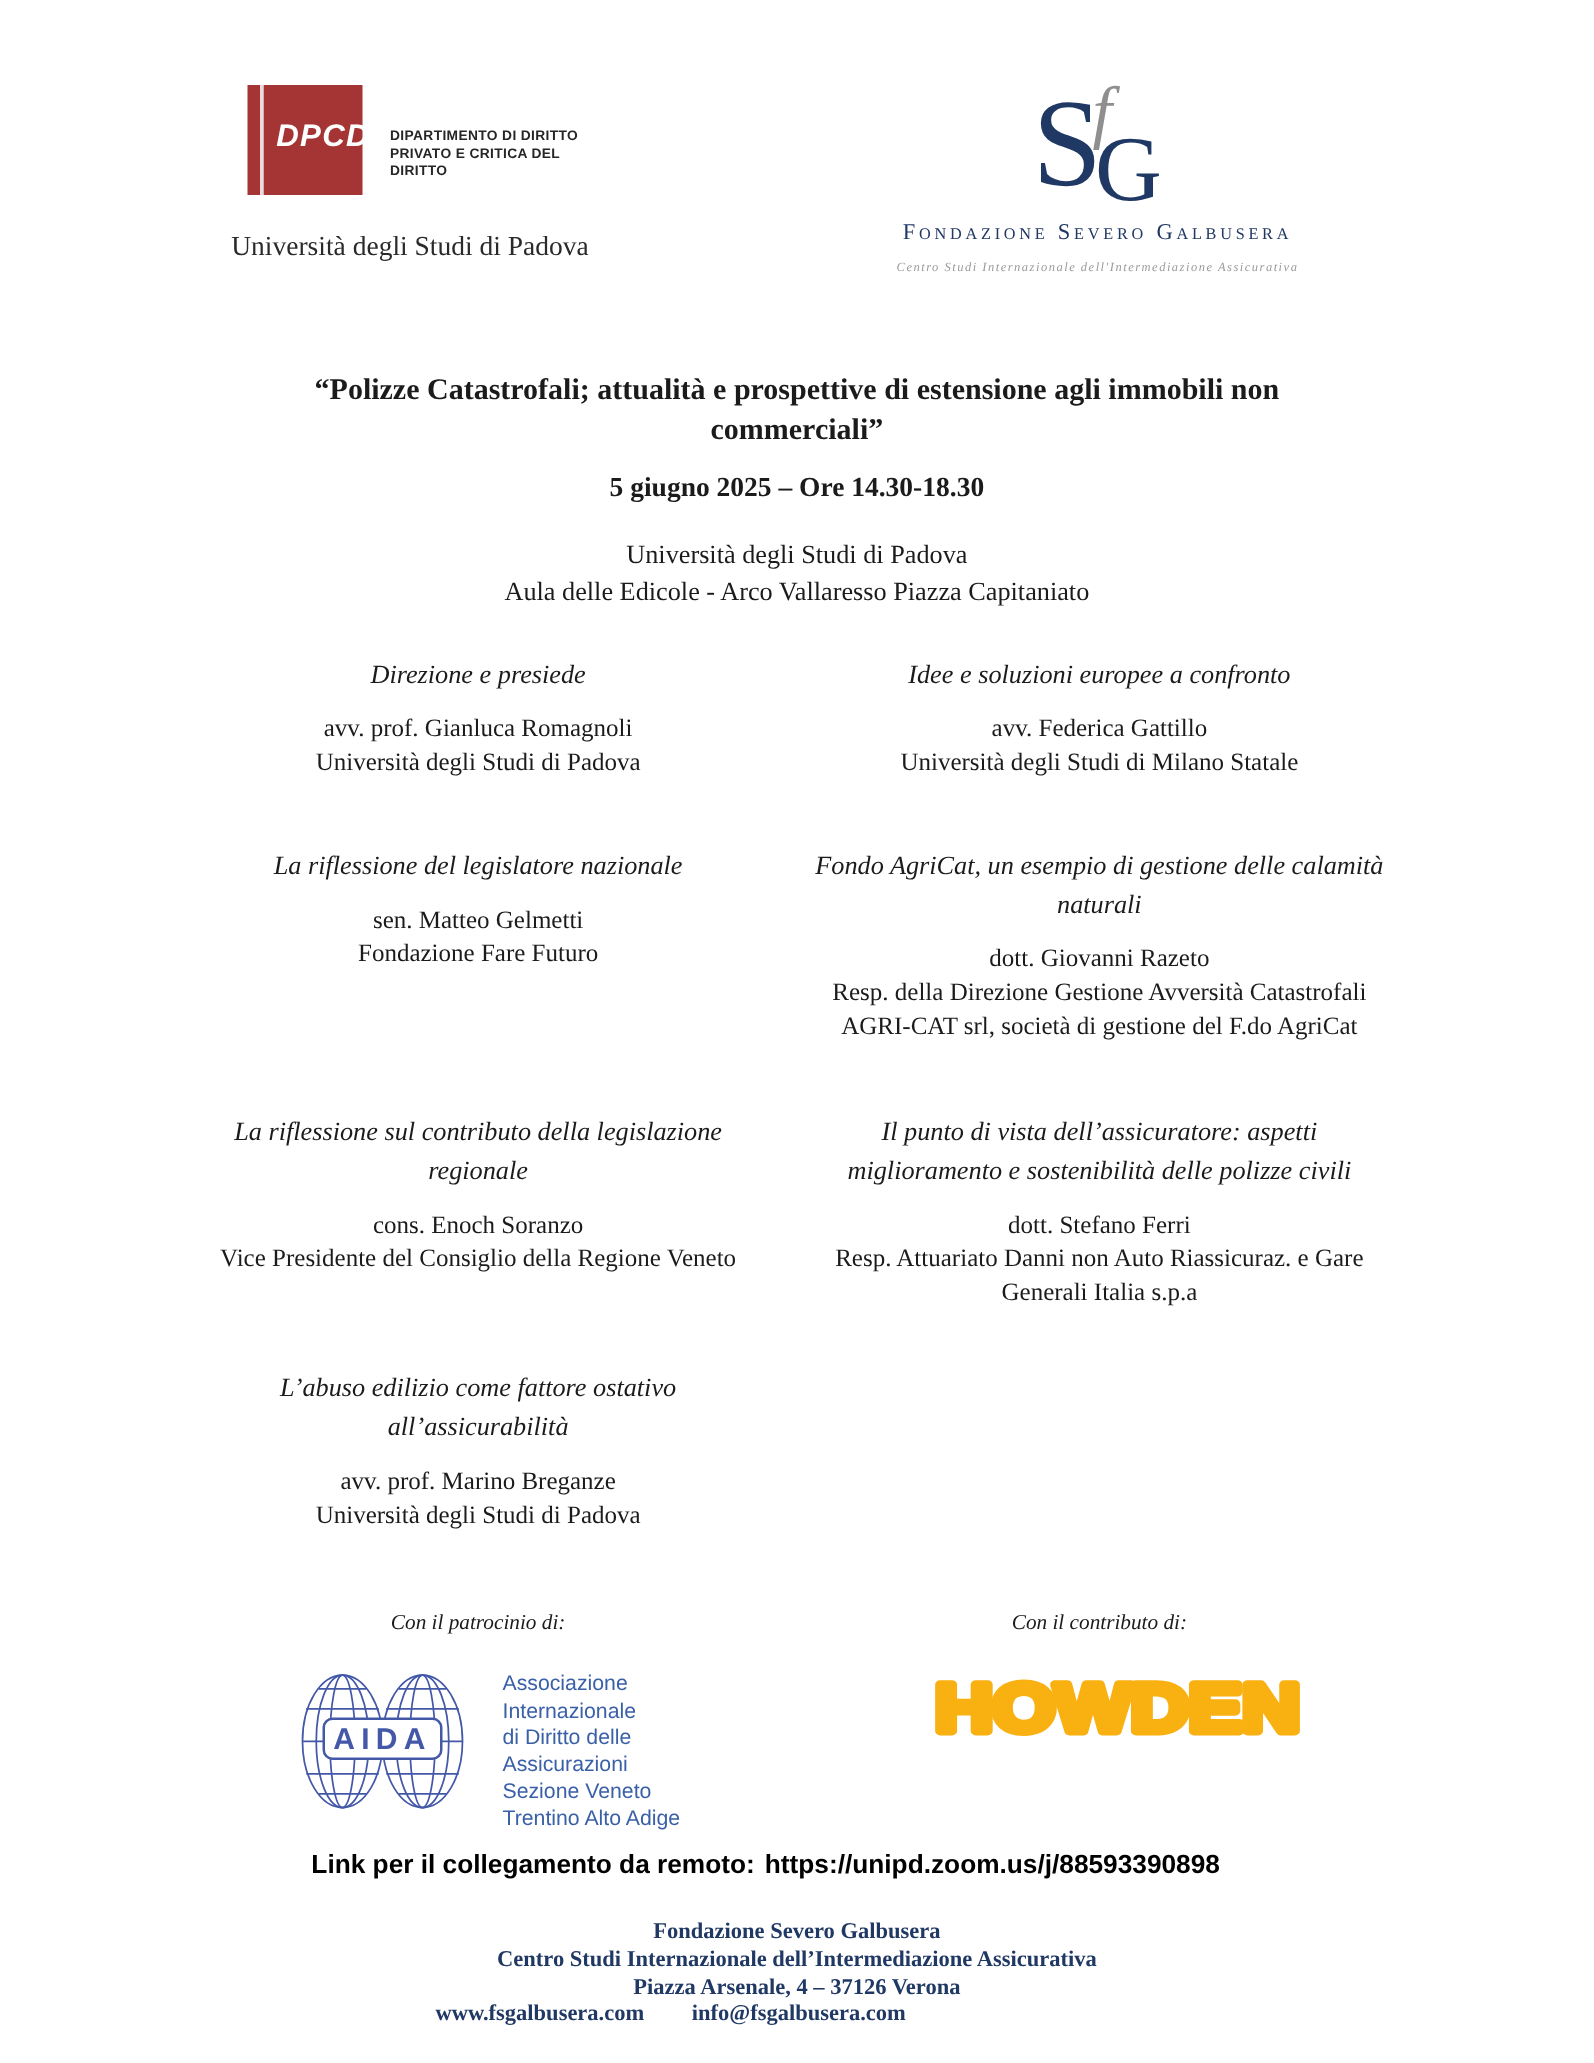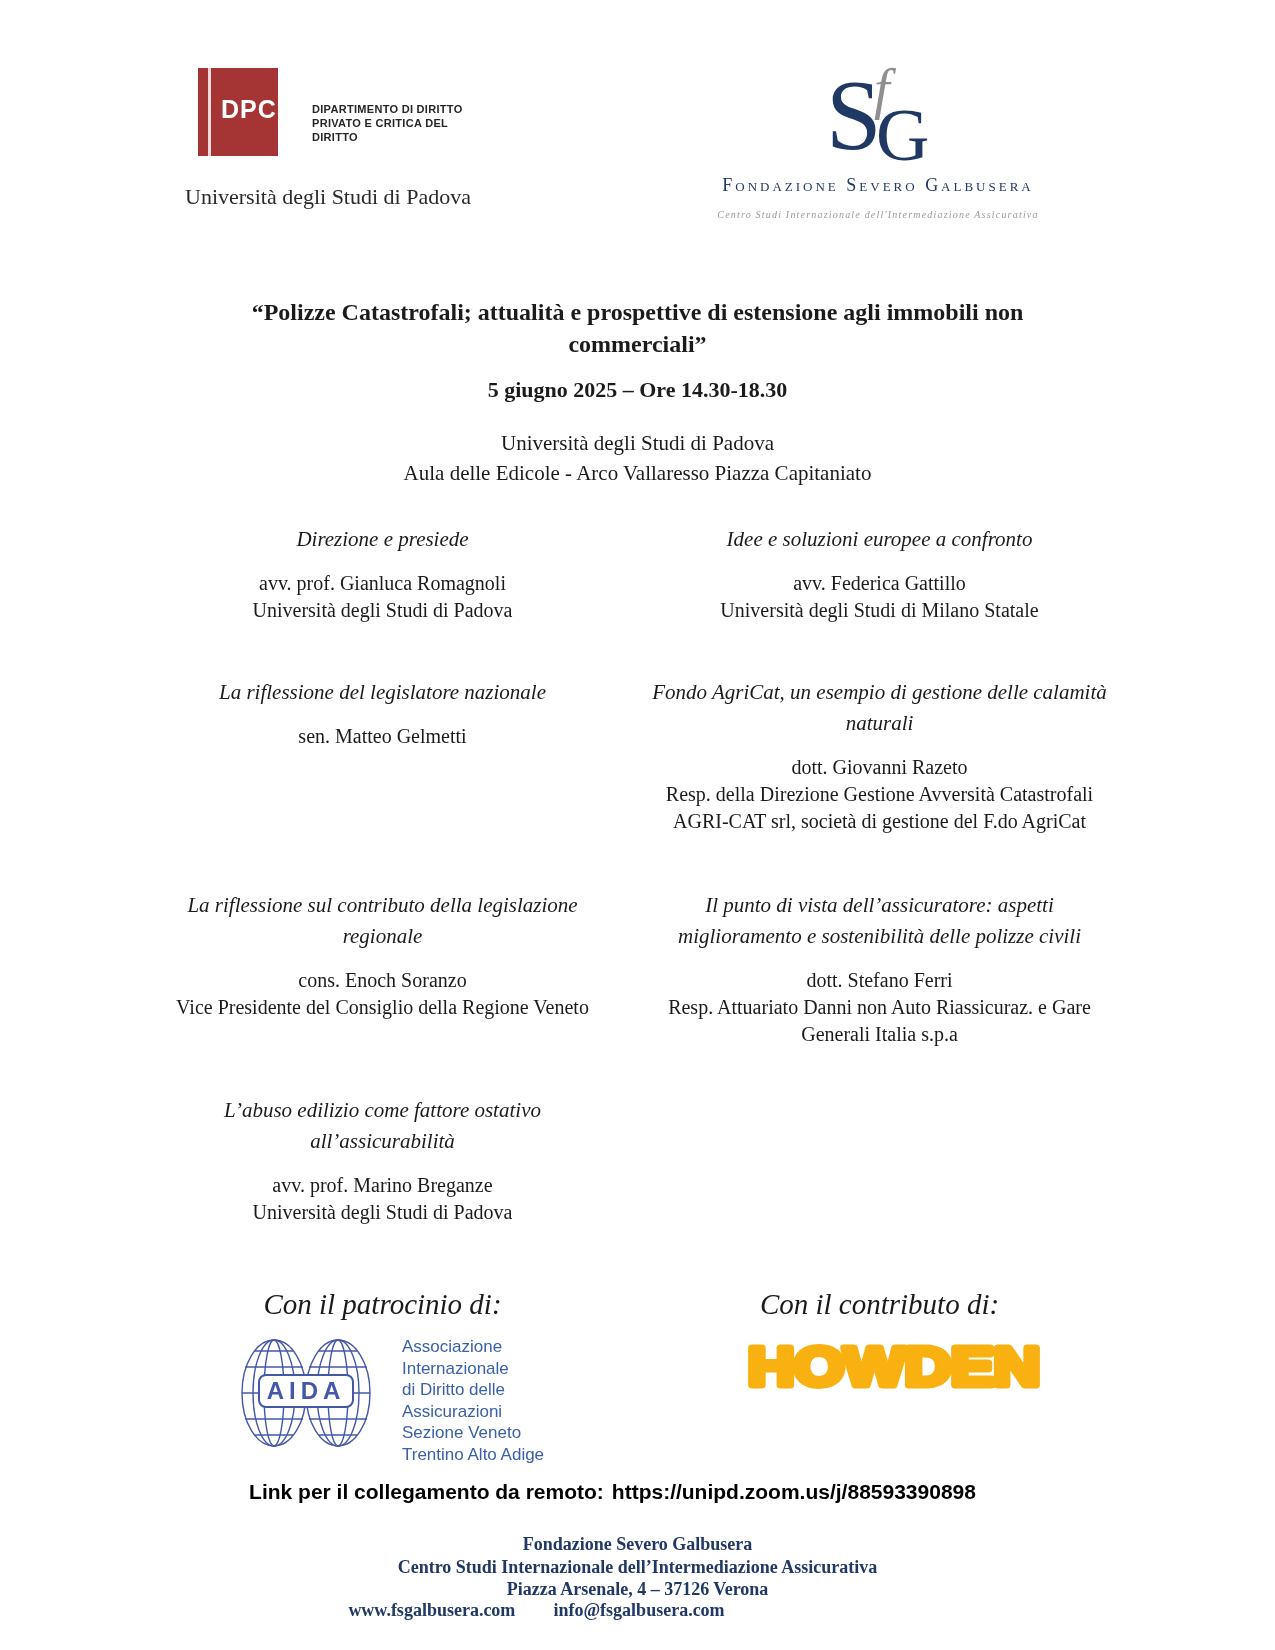--- a/index.html
+++ b/index.html
@@ -5,21 +5,21 @@
   html,body{margin:0;padding:0;background:#ffffff;}
   .page{
     position:relative;width:1275px;height:1650px;margin:0 auto;background:#ffffff;
     font-family:"Liberation Serif",serif;color:#1b1b1b;overflow:hidden;
   }
   .abs{position:absolute;}
   .ml{white-space:pre-line;}
   .center{text-align:center;}
 
   
-  .dpcd-square{left:198px;top:68px;width:80px;height:88px;background:#a53434;}
+  .dpcd-square{left:198px;top:68px;width:92px;height:88px;background:#a53434;font-style:italic;}
   .dpcd-stripe{position:absolute;left:10px;top:0;width:3px;height:100%;background:#e9dcdc;}
   .dpcd-acronym{position:absolute;left:23px;top:27px;color:#ffffff;
     font-family:"Liberation Sans",sans-serif;font-weight:bold;font-size:25px;letter-spacing:1px;}
   .dpcd-dept{left:312px;top:102px;font-family:"Liberation Sans",sans-serif;font-weight:bold;
     font-size:11px;line-height:14px;letter-spacing:.3px;color:#262626;}
   .unipd-name{left:185px;top:184px;font-size:22px;color:#2a2a2a;}
 
   
   .sfg-svg{left:824px;top:60px;}
   .fsg-name{left:618px;top:175px;width:520px;color:#203864;font-size:18px;
@@ -35,21 +35,21 @@
   
   .cell{width:505px;text-align:center;}
   .cell.l{left:130px;}
   .cell.r{left:622px;width:515px;}
   .r1{top:524px;}.r2{top:677px;}.r3{top:890px;}.r4{top:1095px;}
   .topic{font-style:italic;font-size:21px;line-height:31px;margin:0 0 15px;}
   .speaker{font-weight:normal;font-size:20px;line-height:27px;margin:0;}
   .affil{font-size:20px;line-height:27px;margin:0;}
 
   
-  .sponsor-label{width:505px;top:1288px;font-style:italic;font-size:29px;text-align:center;}
+  .sponsor-label{width:505px;top:1288px;font-style:italic;font-size:17px;text-align:center;}
   .sponsor-label.l{left:130px;}
   .sponsor-label.r{left:622px;width:515px;}
   .aida-svg{left:238px;top:1338px;}
   .aida-text{left:402px;top:1336px;font-family:"Liberation Sans",sans-serif;font-size:17px;
     line-height:21.5px;color:#3a60a8;}
   .howden-svg{left:744px;top:1335px;}
 
   
   .remote{left:0;top:1480px;width:1225px;text-align:center;
     font-family:"Liberation Sans",sans-serif;font-weight:bold;font-size:21px;color:#000;}
@@ -97,20 +97,21 @@
   </div>
   <div class="abs cell r r1">
     <p class="topic ml">Idee e soluzioni europee a confronto</p>
     <p class="speaker">avv. Federica Gattillo</p>
     <p class="affil ml">Università degli Studi di Milano Statale</p>
   </div>
 
   <div class="abs cell l r2">
     <p class="topic ml">La riflessione del legislatore nazionale</p>
     <p class="speaker">sen. Matteo Gelmetti</p>
+    <p class="affil ml">Fondazione Fare Futuro</p>
   </div>
   <div class="abs cell r r2">
     <p class="topic ml">Fondo AgriCat, un esempio di gestione delle calamità
 naturali</p>
     <p class="speaker">dott. Giovanni Razeto</p>
     <p class="affil ml">Resp. della Direzione Gestione Avversità Catastrofali
 AGRI-CAT srl, società di gestione del F.do AgriCat</p>
   </div>
 
   <div class="abs cell l r3">

